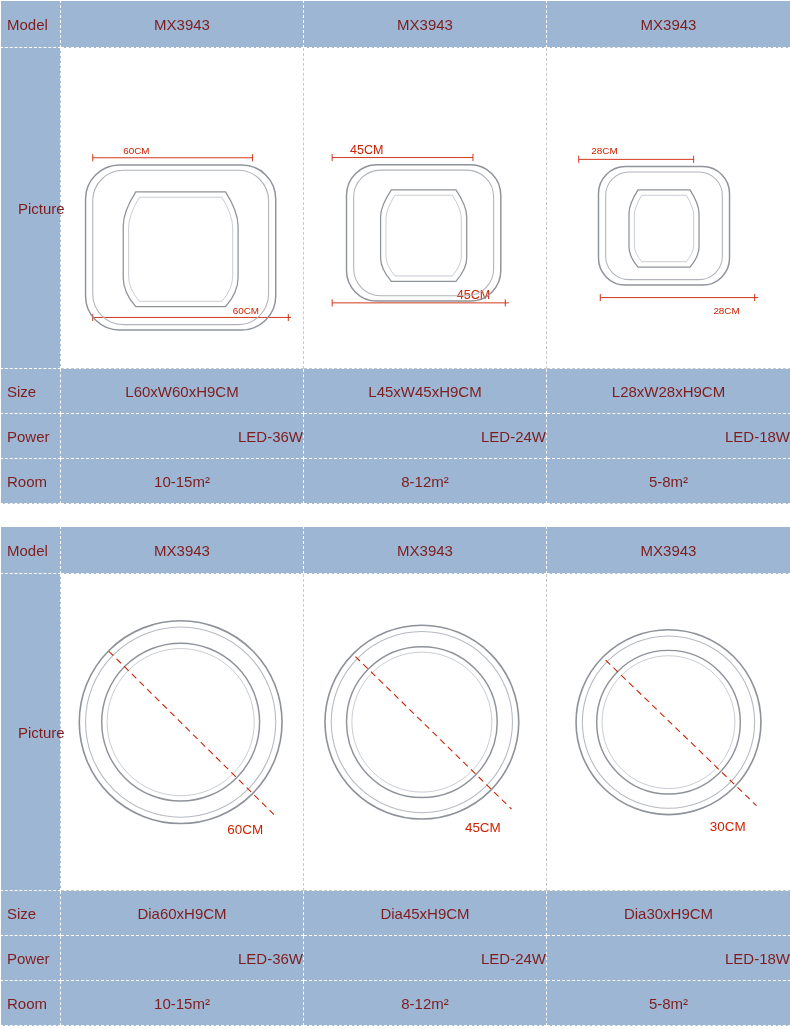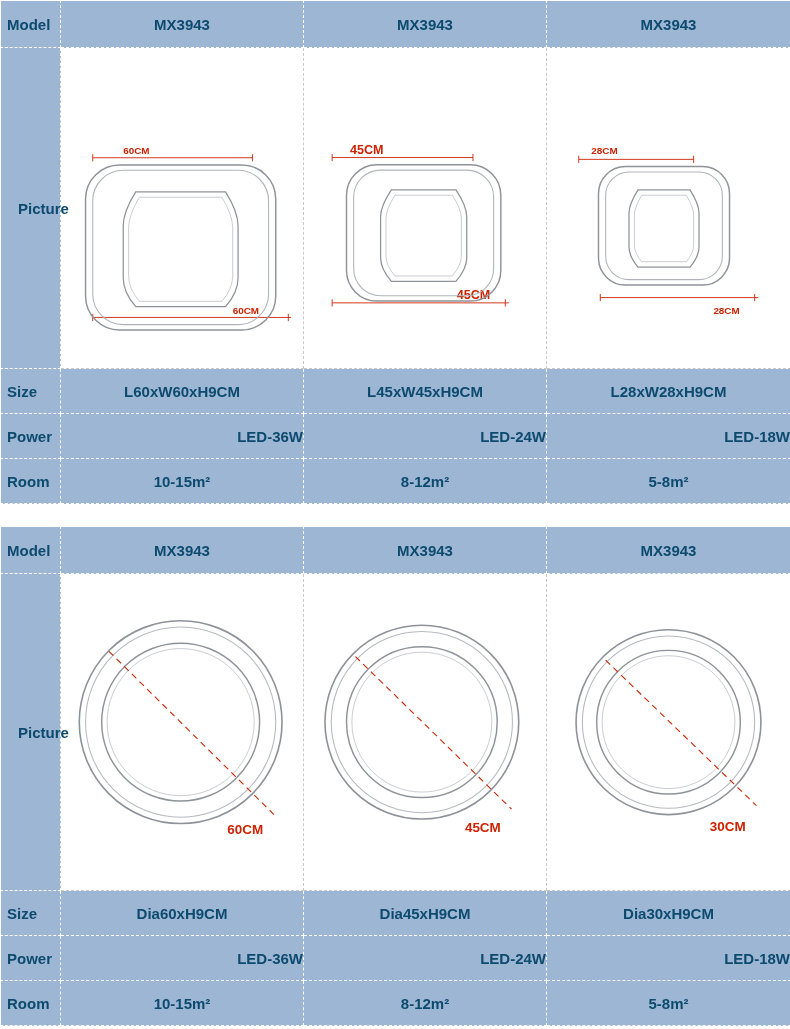--- a/index.html
+++ b/index.html
@@ -26,22 +26,21 @@
     border-collapse: collapse;
     table-layout: fixed;
   }
   .spec-table td {
     border: 1px dashed #ffffff;
     padding: 0;
     text-align: center;
     vertical-align: middle;
     background: #9db6d4;
     font-size: 15px;
-    color: #0c4a6e;
-    font-weight: bold;
+    color: #7f1d1d;
   }
   .spec-table td.label-cell {
     width: 60px;
     text-align: left;
     padding-left: 6px;
     font-size: 15px;
     background: #9db6d4;
   }
   .spec-table td.pic-cell {
     background: #ffffff;

